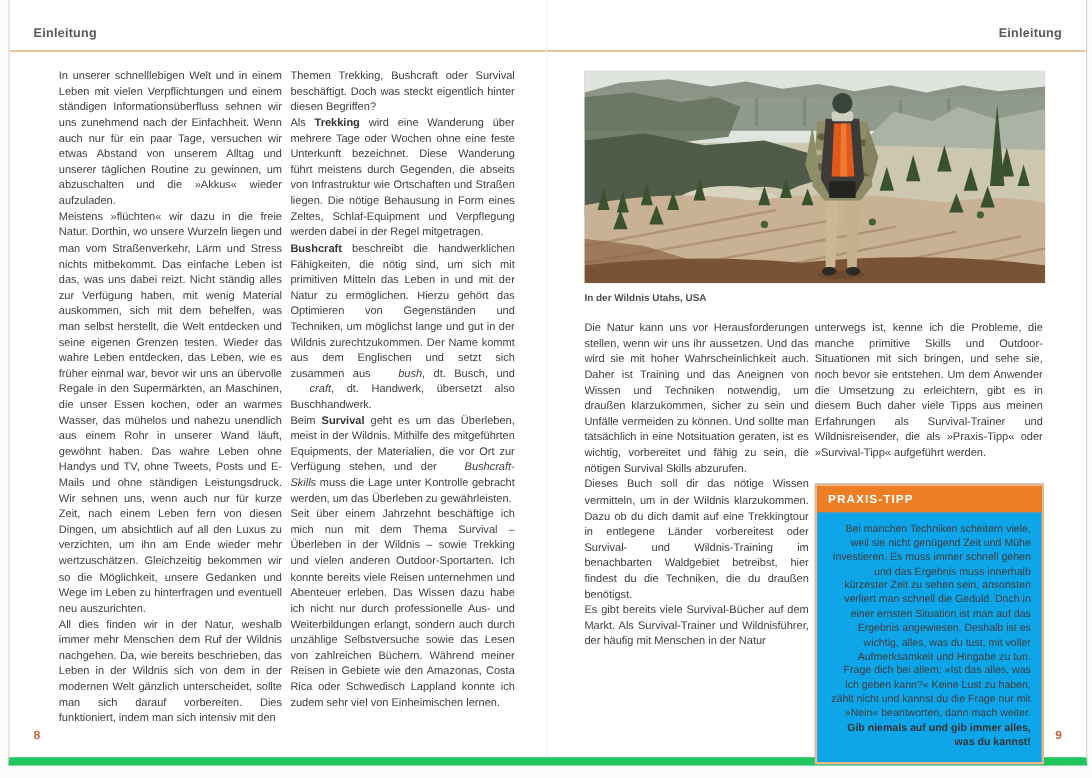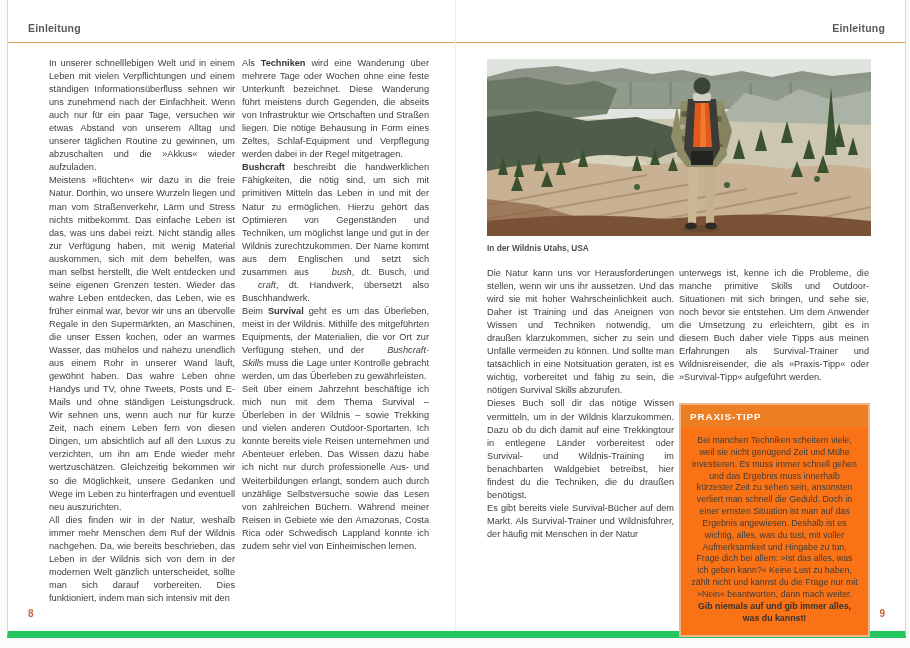--- a/index.html
+++ b/index.html
@@ -48,30 +48,30 @@
     position:absolute;left:479px;top:59px;width:384px;height:177px;
     overflow:hidden;background:#cdc7b1;
   }
   .photo-frame svg{display:block;width:100%;height:100%;}
   .photo-caption{
     position:absolute;left:479px;top:243px;width:300px;
     font-size:8.3px;font-weight:bold;color:#4f4f4f;
   }
   .tip-box{
     position:absolute;left:671px;top:403px;width:191px;
-    border:2px solid #eeb58a;background:#f97316;box-sizing:border-box;
+    border:2px solid #eeb58a;background:#0ea5e9;box-sizing:border-box;
   }
   .tip-header{
     background:#ee7e24;color:#ffffff;
     font-weight:bold;font-size:9.8px;letter-spacing:0.9px;
     padding:6px 9px 5px 9px;
   }
   .tip-body{
     padding:8px 9px 10px 9px;
-    font-size:8.8px;line-height:11.85px;color:#3d3d3d;text-align:center;
+    font-size:8.8px;line-height:11.85px;color:#3d3d3d;text-align:right;
   }
   .tip-body p{margin:0;}
   .tip-body b{font-weight:bold;color:#333333;}
   .page-number{
     position:absolute;top:608px;
     font-size:10px;font-weight:bold;color:#c8643e;
   }
   .pn-left{left:20px;}
   .pn-right{right:20px;}
 </style>
@@ -84,21 +84,22 @@
   <div class="running-header rh-right">Einleitung</div>
   <div class="header-rule"></div>
   <div class="gutter"></div>
 
   <div class="col col-1">
       <p>In unserer schnelllebigen Welt und in einem Leben mit vielen Verpflichtungen und einem ständigen Informationsüberfluss sehnen wir uns zunehmend nach der Einfachheit. Wenn auch nur für ein paar Tage, versuchen wir etwas Abstand von unserem Alltag und unserer täglichen Routine zu gewinnen, um abzuschalten und die »Akkus« wieder aufzuladen.</p>
       <p>Meistens »flüchten« wir dazu in die freie Natur. Dorthin, wo unsere Wurzeln liegen und man vom Straßenverkehr, Lärm und Stress nichts mitbekommt. Das einfache Leben ist das, was uns dabei reizt. Nicht ständig alles zur Verfügung haben, mit wenig Material auskommen, sich mit dem behelfen, was man selbst herstellt, die Welt entdecken und seine eigenen Grenzen testen. Wieder das wahre Leben entdecken, das Leben, wie es früher einmal war, bevor wir uns an übervolle Regale in den Supermärkten, an Maschinen, die unser Essen kochen, oder an warmes Wasser, das mühelos und nahezu unendlich aus einem Rohr in unserer Wand läuft, gewöhnt haben. Das wahre Leben ohne Handys und TV, ohne Tweets, Posts und E-Mails und ohne ständigen Leistungsdruck. Wir sehnen uns, wenn auch nur für kurze Zeit, nach einem Leben fern von diesen Dingen, um absichtlich auf all den Luxus zu verzichten, um ihn am Ende wieder mehr wertzuschätzen. Gleichzeitig bekommen wir so die Möglichkeit, unsere Gedanken und Wege im Leben zu hinterfragen und eventuell neu auszurichten.</p>
       <p>All dies finden wir in der Natur, weshalb immer mehr Menschen dem Ruf der Wildnis nachgehen. Da, wie bereits beschrieben, das Leben in der Wildnis sich von dem in der modernen Welt gänzlich unterscheidet, sollte man sich darauf vorbereiten. Dies funktioniert, indem man sich intensiv mit den</p>
     </div>
   <div class="col col-2">
-      <p>Als <b>Techniken</b> wird eine Wanderung über mehrere Tage oder Wochen ohne eine feste Unterkunft bezeichnet. Diese Wanderung führt meistens durch Gegenden, die abseits von Infrastruktur wie Ortschaften und Straßen liegen. Die nötige Behausung in Form eines Zeltes, Schlaf-Equipment und Verpflegung werden dabei in der Regel mitgetragen.</p>
+      <p>Themen Trekking, Bushcraft oder Survival beschäftigt. Doch was steckt eigentlich hinter diesen Begriffen?</p>
+      <p>Als <b>Trekking</b> wird eine Wanderung über mehrere Tage oder Wochen ohne eine feste Unterkunft bezeichnet. Diese Wanderung führt meistens durch Gegenden, die abseits von Infrastruktur wie Ortschaften und Straßen liegen. Die nötige Behausung in Form eines Zeltes, Schlaf-Equipment und Verpflegung werden dabei in der Regel mitgetragen.</p>
       <p><b>Bushcraft</b> beschreibt die handwerklichen Fähigkeiten, die nötig sind, um sich mit primitiven Mitteln das Leben in und mit der Natur zu ermöglichen. Hierzu gehört das Optimieren von Gegenständen und Techniken, um möglichst lange und gut in der Wildnis zurechtzukommen. Der Name kommt aus dem Englischen und setzt sich zusammen aus <i>bush</i>, dt. Busch, und <i>craft</i>, dt. Handwerk, übersetzt also Buschhandwerk.</p>
       <p>Beim <b>Survival</b> geht es um das Überleben, meist in der Wildnis. Mithilfe des mitgeführten Equipments, der Materialien, die vor Ort zur Verfügung stehen, und der <i>Bushcraft-Skills</i> muss die Lage unter Kontrolle gebracht werden, um das Überleben zu gewährleisten.</p>
       <p>Seit über einem Jahrzehnt beschäftige ich mich nun mit dem Thema Survival – Überleben in der Wildnis – sowie Trekking und vielen anderen Outdoor-Sportarten. Ich konnte bereits viele Reisen unternehmen und Abenteuer erleben. Das Wissen dazu habe ich nicht nur durch professionelle Aus- und Weiterbildungen erlangt, sondern auch durch unzählige Selbstversuche sowie das Lesen von zahlreichen Büchern. Während meiner Reisen in Gebiete wie den Amazonas, Costa Rica oder Schwedisch Lappland konnte ich zudem sehr viel von Einheimischen lernen.</p>
     </div>
 
   <div class="photo-frame">
     <svg viewBox="0 0 384 177" preserveAspectRatio="none">
 
       <rect x="0" y="0" width="384" height="60" fill="#e0e4de"></rect>
 

